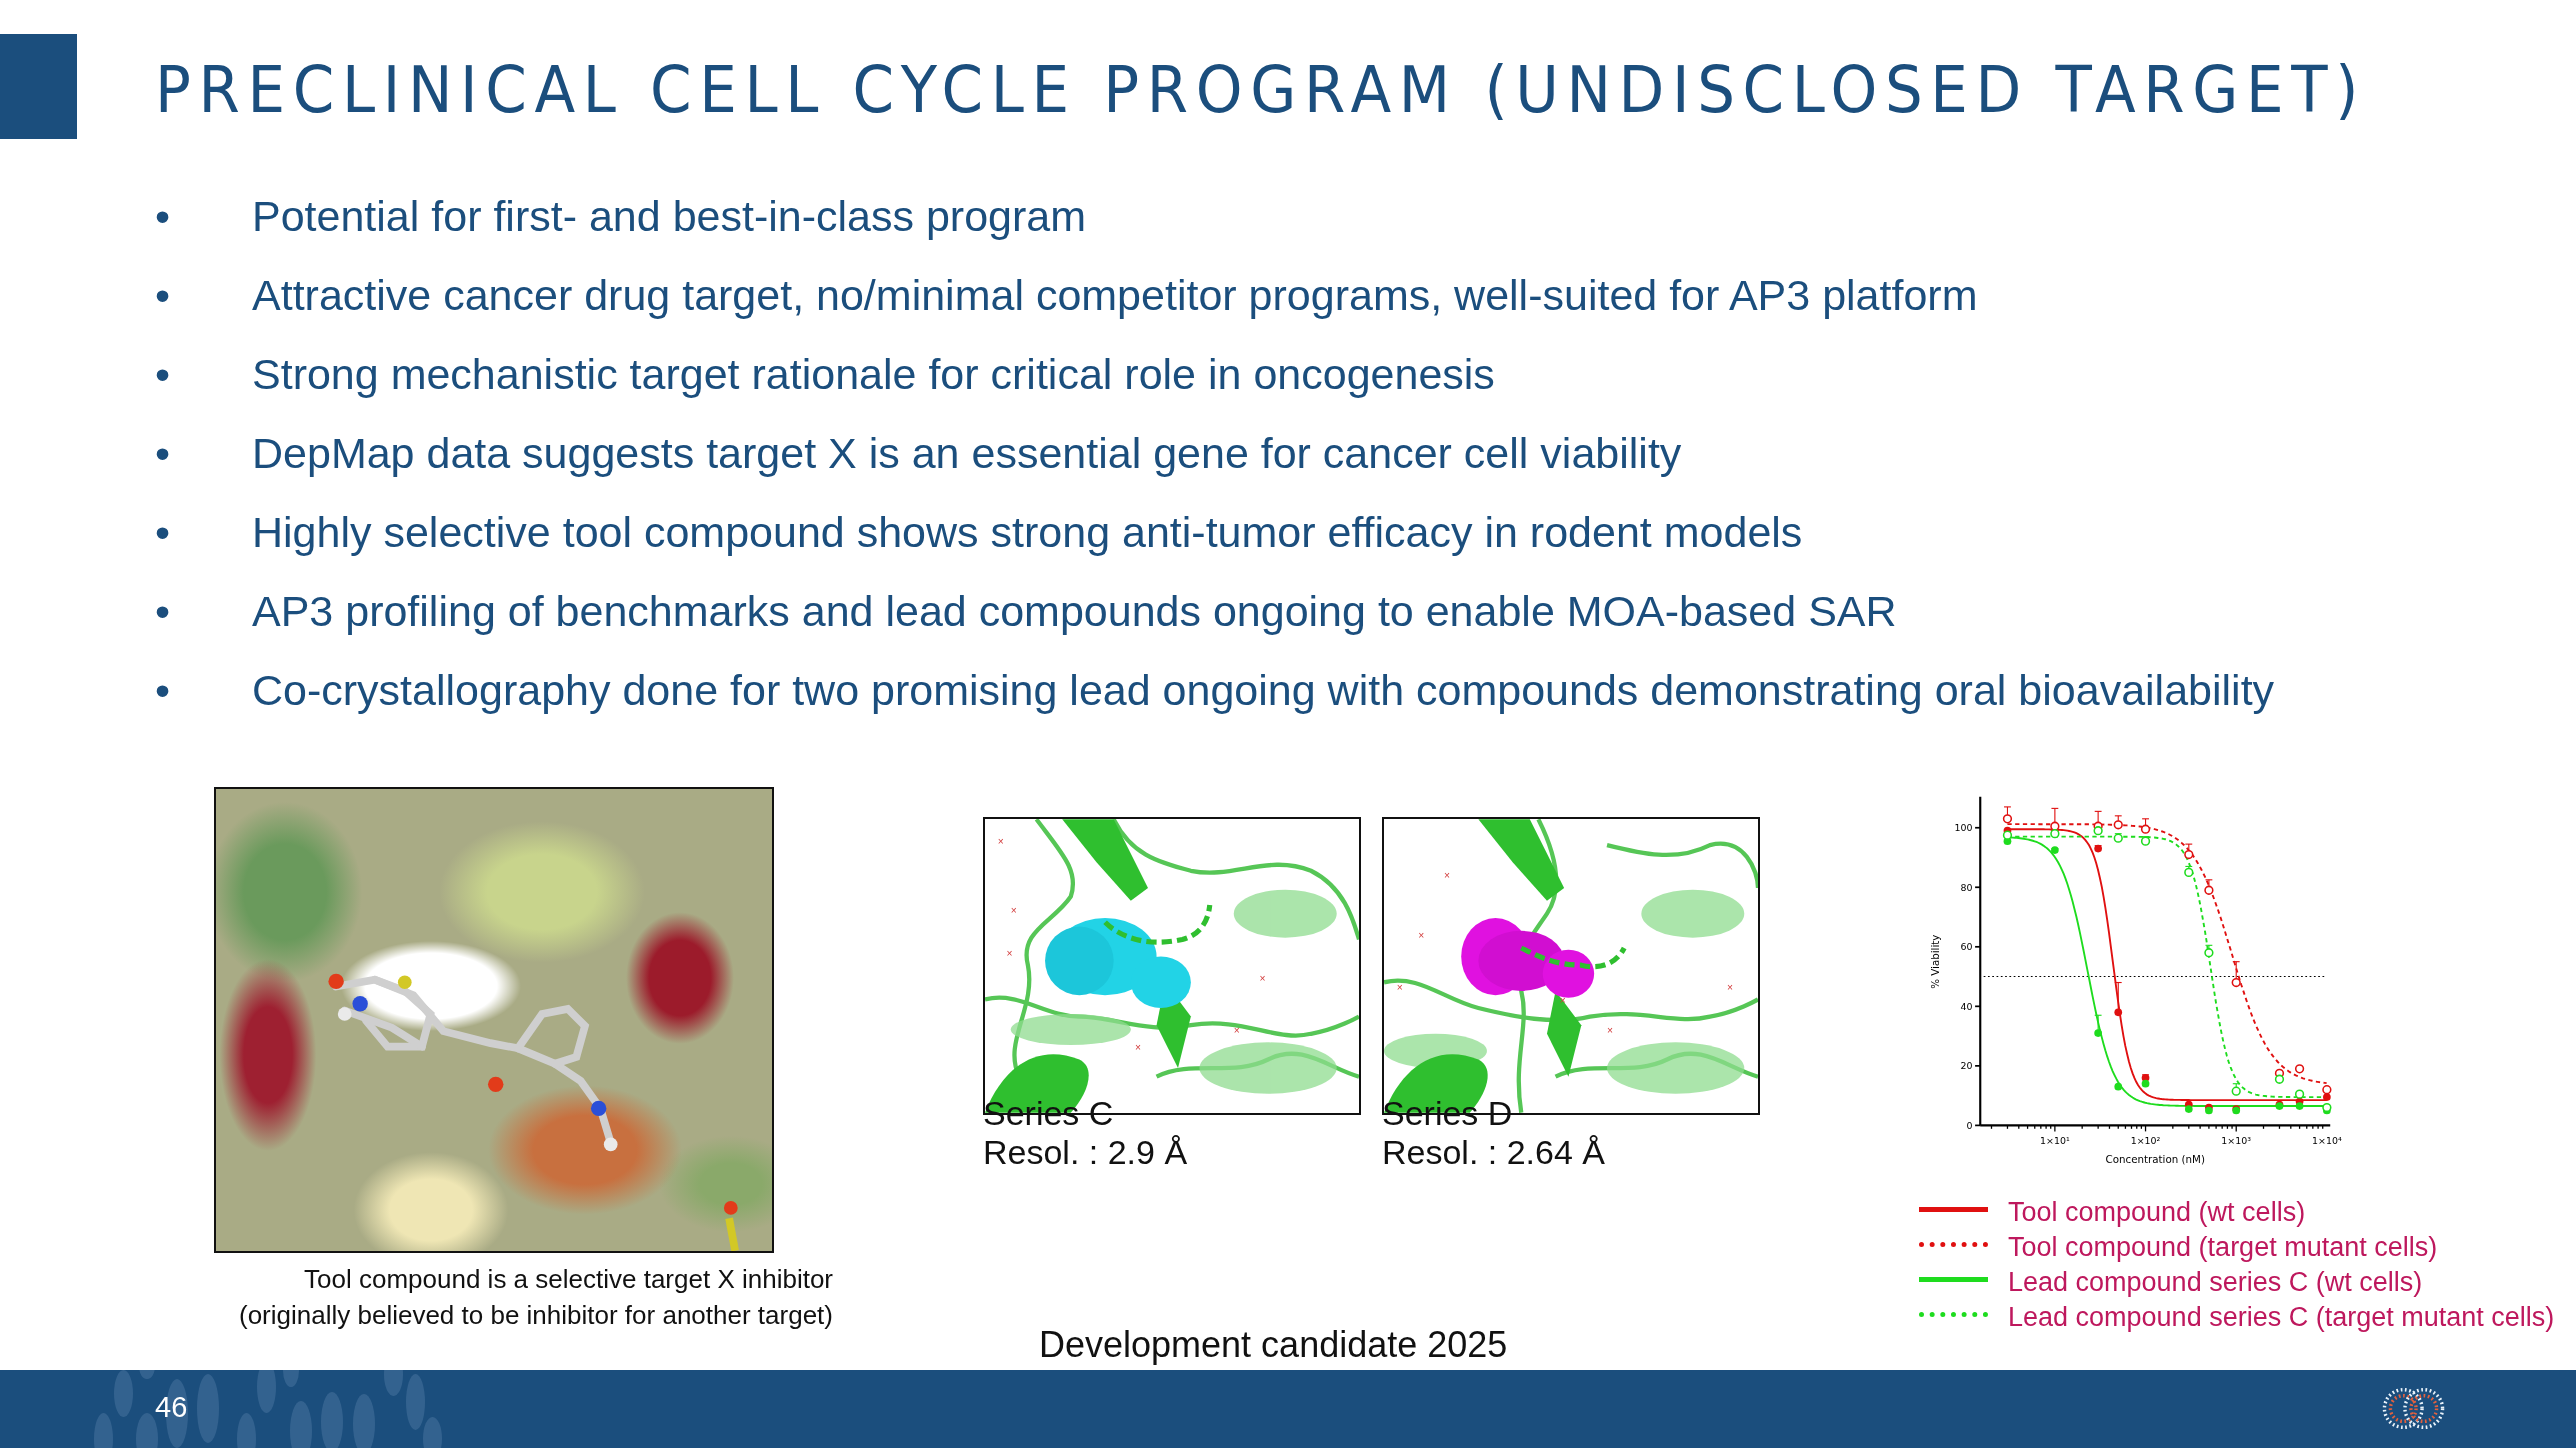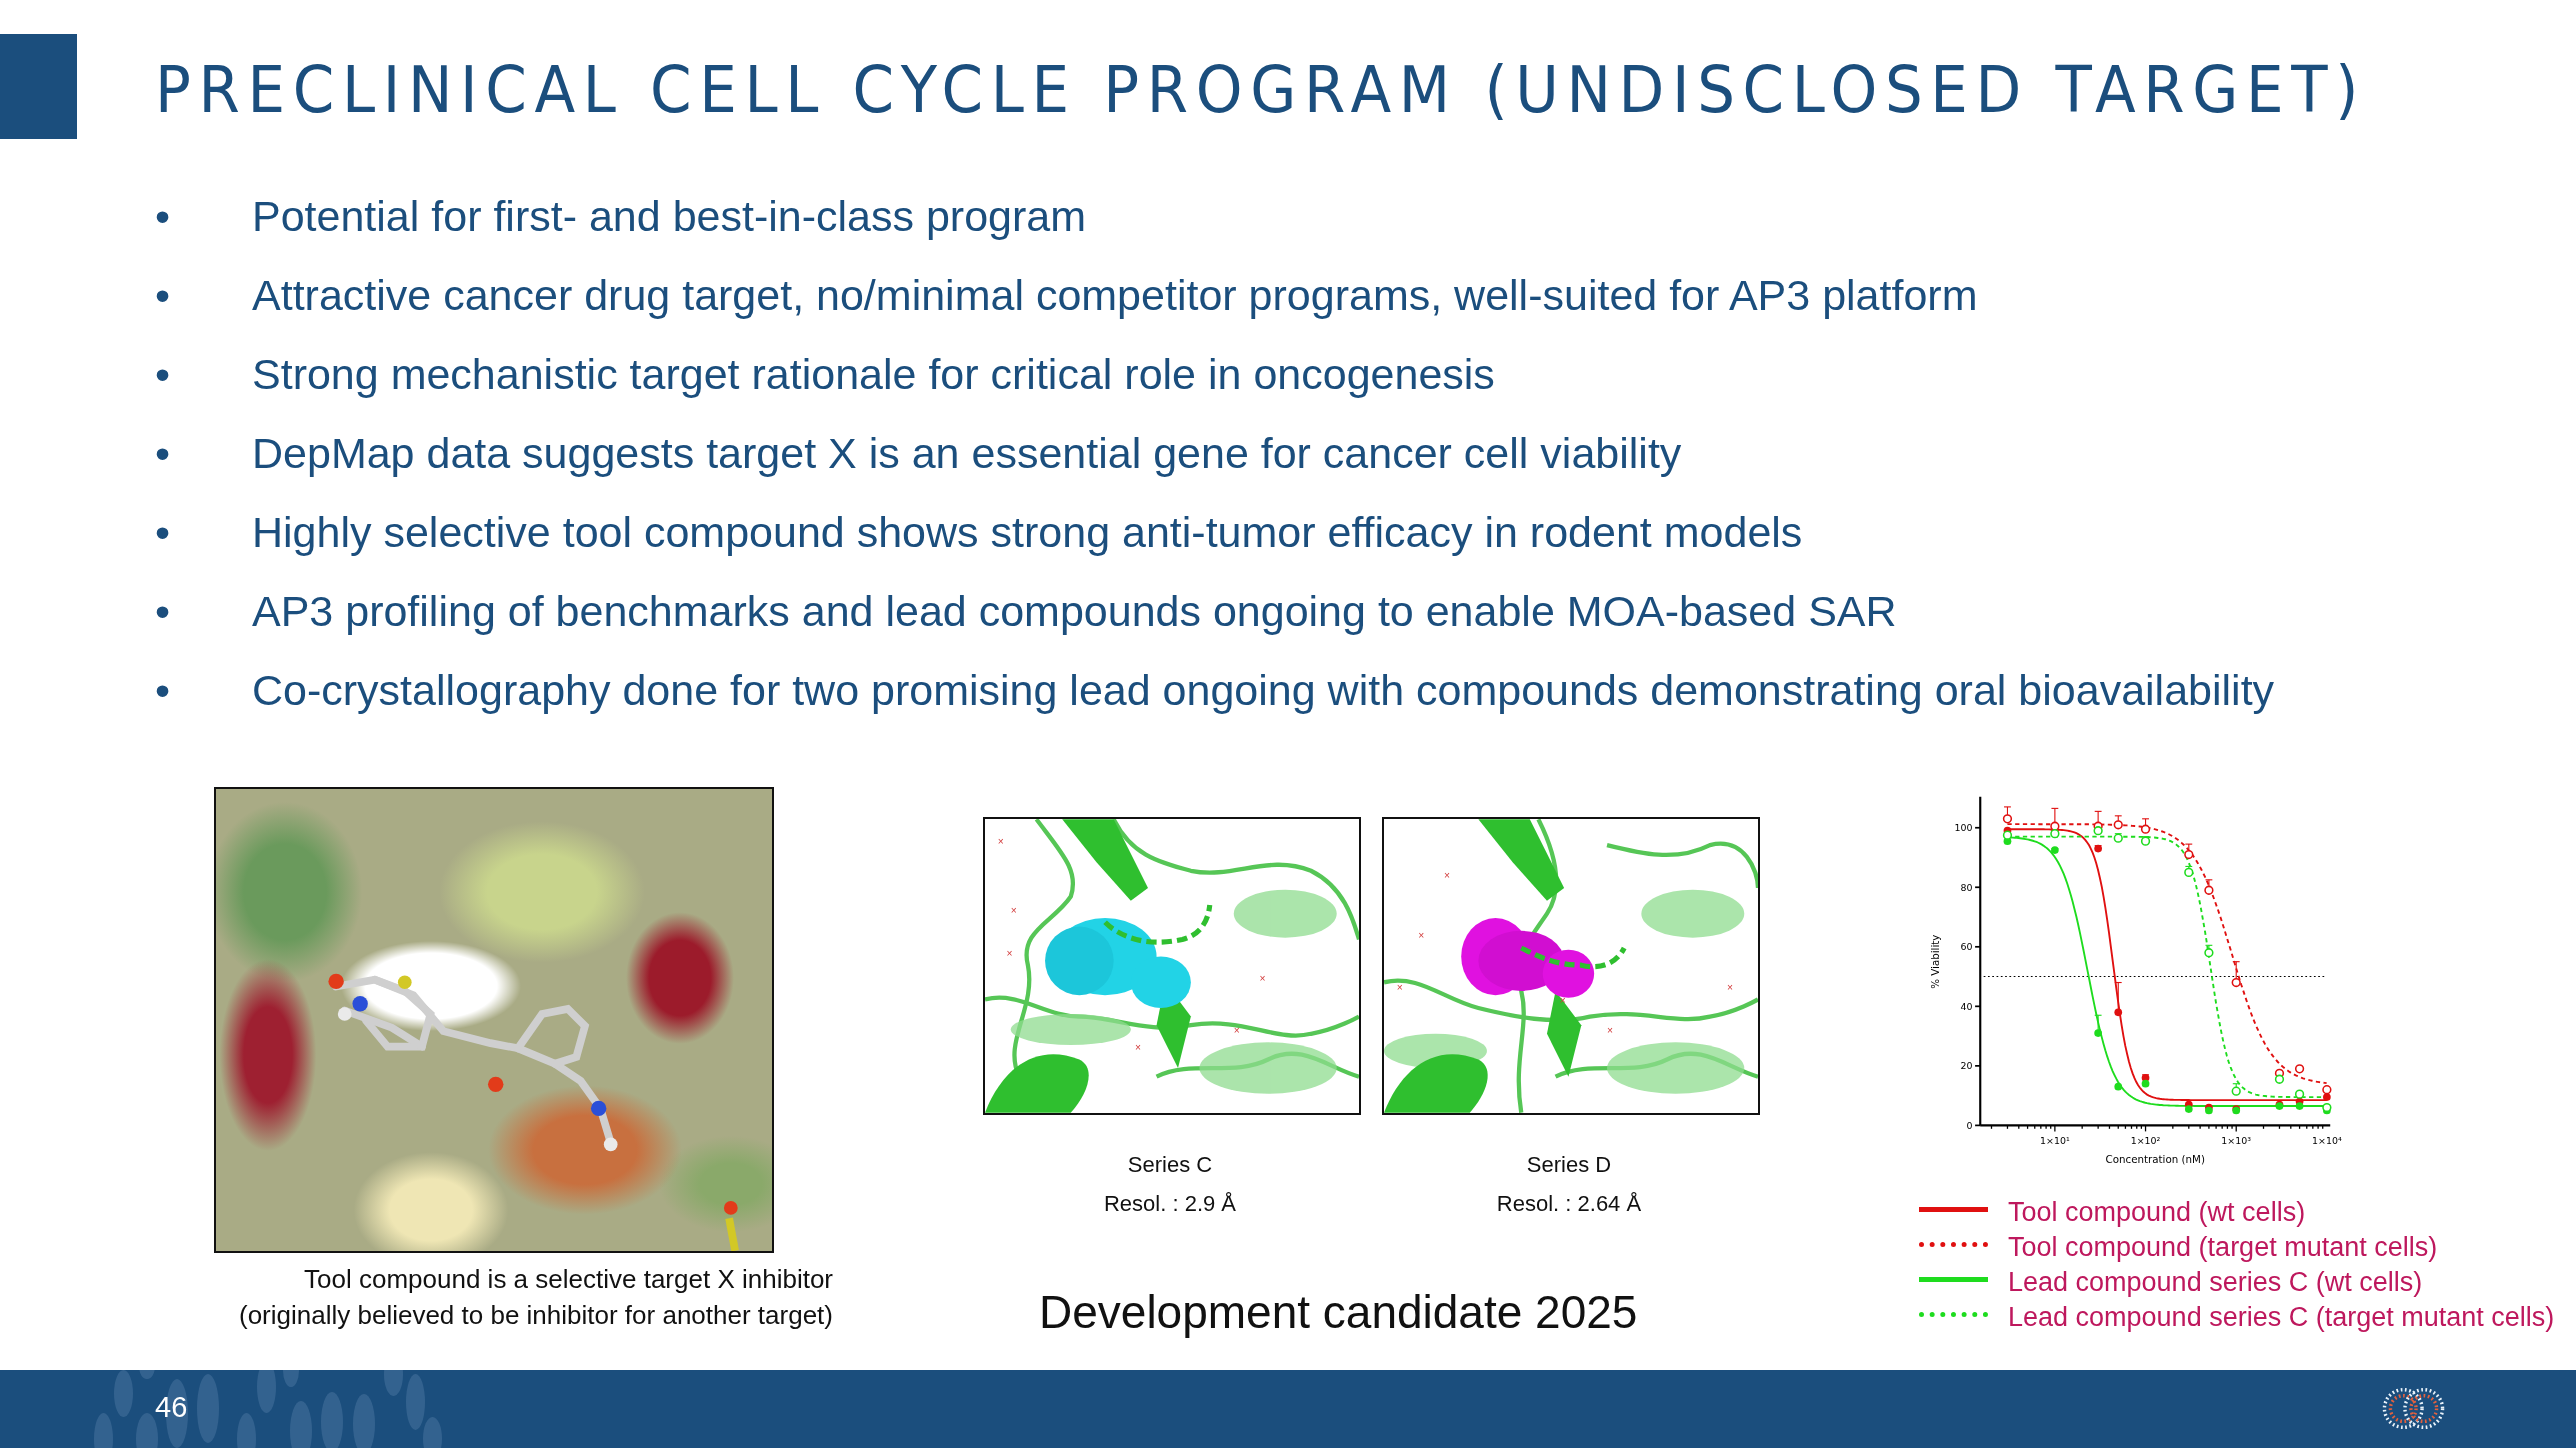--- a/index.html
+++ b/index.html
@@ -23,24 +23,24 @@
         radial-gradient(ellipse 103px 120px at 69px 103px, #6a9a5c 40%, transparent 75%),
         radial-gradient(ellipse 103px 69px at 515px 395px, #8aa96a 30%, transparent 70%),
         radial-gradient(ellipse 120px 60px at 215px 197px, #ffffff 55%, transparent 75%),
         #a9ab85; }
   .ligand { position:absolute; left:0; top:0; width:556px; height:462px; }
   .caption-left { position:absolute; left:155px; top:1261px; width:678px; text-align:right; font-size:26px; line-height:36px; color:#111; }
 
   .panel-c, .panel-d { position:absolute; top:817px; width:374px; height:294px; border:2.6px solid #111; background:#fff; overflow:hidden; }
   .panel-c { left:983px; }
   .panel-d { left:1382px; }
-  .caption-c, .caption-d { position:absolute; top:1145px; width:374px; text-align:center; font-size:22px; line-height:39px; color:#111; }
+  .caption-c, .caption-d { position:absolute; top:1094px; width:374px; text-align:left; font-size:34px; line-height:39px; color:#111; }
   .caption-c { left:983px; }
   .caption-d { left:1382px; }
-  .dev-candidate { position:absolute; left:1039px; top:1285px; font-size:46px; color:#111; white-space:nowrap; }
+  .dev-candidate { position:absolute; left:1039px; top:1324px; font-size:36px; color:#111; white-space:nowrap; }
 
   .chart { position:absolute; left:1906px; top:790px; width:447px; height:386px; }
   .legend { position:absolute; left:1919px; top:1195px; }
   .legend-row { position:relative; height:35px; }
   .legend-line { position:absolute; left:0; top:12px; width:69px; height:0; }
   .legend-label { position:absolute; left:89px; top:0; font-size:27px; line-height:35px; color:#be185d; white-space:nowrap; }
 
   .footer { position:absolute; left:0; top:1370px; width:2576px; height:78px; background:#1b4e7d; overflow:hidden; }
   .footer .bubble { position:absolute; border-radius:50%; background:#3c6a95; opacity:0.75; }
   .page-num { position:absolute; left:155px; top:20.6px; font-size:29px; color:#ffffff; }

